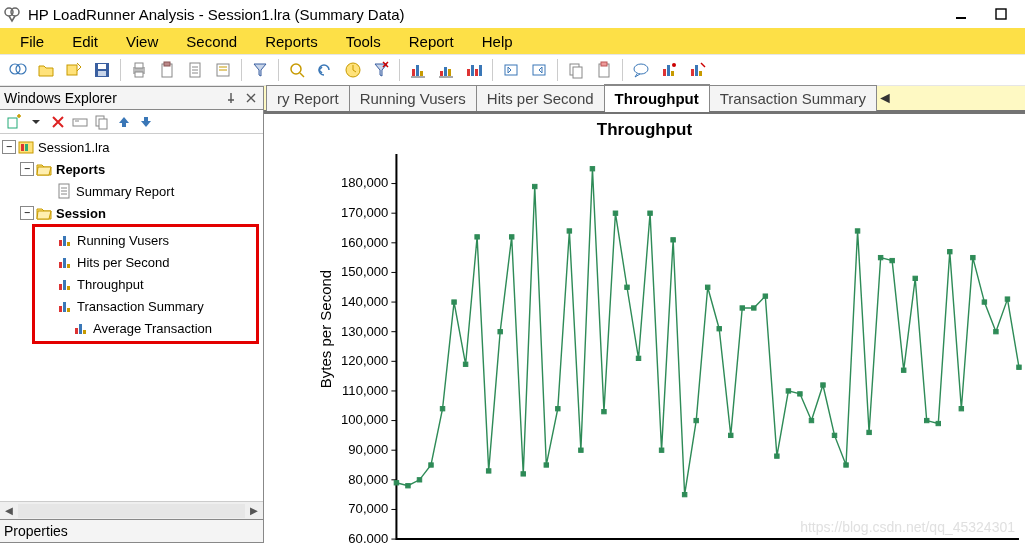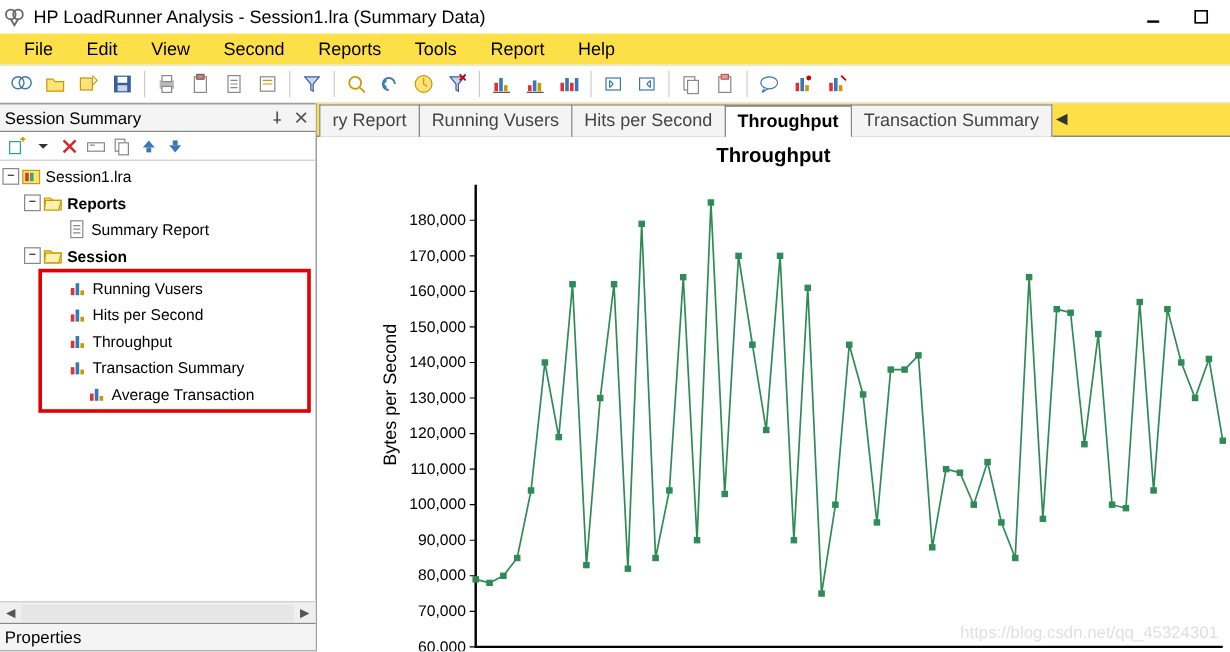--- a/index.html
+++ b/index.html
@@ -25,21 +25,21 @@
   .tree{font-size:14px;color:#000}
   .tree .row{display:flex;align-items:center;height:22px;white-space:nowrap}
   .tree .tog{display:inline-flex;width:14px;height:14px;border:1px solid #888;align-items:center;justify-content:center;font-size:10px;line-height:1;font-family:monospace;color:#000;margin-right:2px}
   .tree .ficon{width:16px;height:16px;margin-right:4px;display:flex;align-items:center;justify-content:center}
   .tree .graphs-box{border:3px solid #e30000;margin:0 4px 0 30px;padding:2px 0;overflow:hidden}
   .tree b{font-weight:700}
   .hscroll{height:18px;background:#efefef;border-top:1px solid #ccc;display:flex;align-items:center}
   .hscroll .tr{width:18px;height:18px;display:flex;align-items:center;justify-content:center;color:#555}
   .hscroll .track{flex:1;height:14px;background:#e6e6e6}
   .main{flex:1;display:flex;flex-direction:column;min-width:0}
-  .tabstrip{height:28px;display:flex;padding:0 2px;position:relative;background:#fde047;border-bottom:1px solid #737373}
+  .tabstrip{height:28px;display:flex;align-items:flex-end;padding:0 2px;position:relative;background:#fef9c3;border-bottom:4px solid #737373}
   .tab{padding:4px 10px;font-size:15px;color:#444;background:#f4f4f4;border:1px solid #888;border-bottom:none;margin-right:-1px;position:relative;top:1px;white-space:nowrap;}
   .tab.active{background:#fff;font-weight:700;color:#000;top:1px;z-index:2;border-top:2px solid #888;}
   .tab.active::after{content:"";position:absolute;left:0;right:0;bottom:-1px;height:2px;background:#fff}
   .tabstrip .scroll-left{width:18px;text-align:center;align-self:center;font-size:16px;color:#333}
   .chart-area{flex:1;position:relative;}
   .chart-title{position:absolute;top:6px;left:0;right:0;text-align:center;font-weight:700;font-size:17px;color:#000}
   .ylabel{position:absolute;left:2px;top:50%;transform:translateY(-50%) rotate(-90deg);transform-origin:center;font-size:15px;color:#000;white-space:nowrap}
   .plot{position:absolute;left:74px;right:2px;top:36px;bottom:0;}
   .plot .axis-line{stroke:#000;stroke-width:2;fill:none}
   .plot .series{stroke:#2e8b57;stroke-width:1.4;fill:none}
@@ -240,21 +240,21 @@
           <rect x="11" y="10" width="3" height="5" fill="#c79a00"></rect>
           <path d="M13 2l4 4" stroke="#c00" stroke-width="1.5"></path>
         </svg>
       </div>
   </div>
 
   <div class="body">
 
     <div class="sidebar">
       <div class="panel-head">
-        <span class="label">Session Summary</span>
+        <span class="label">Windows Explorer</span>
         <span class="pbtn">
             <svg width="12" height="12">
               <path d="M6 1v7M3 8h6M6 8v3" stroke="#555" stroke-width="1.4"></path>
             </svg>
           </span>
         <span class="pbtn">
             <svg width="10" height="10">
               <path d="M1 1l8 8M9 1l-8 8" stroke="#555" stroke-width="1.4"></path>
             </svg>
           </span>

